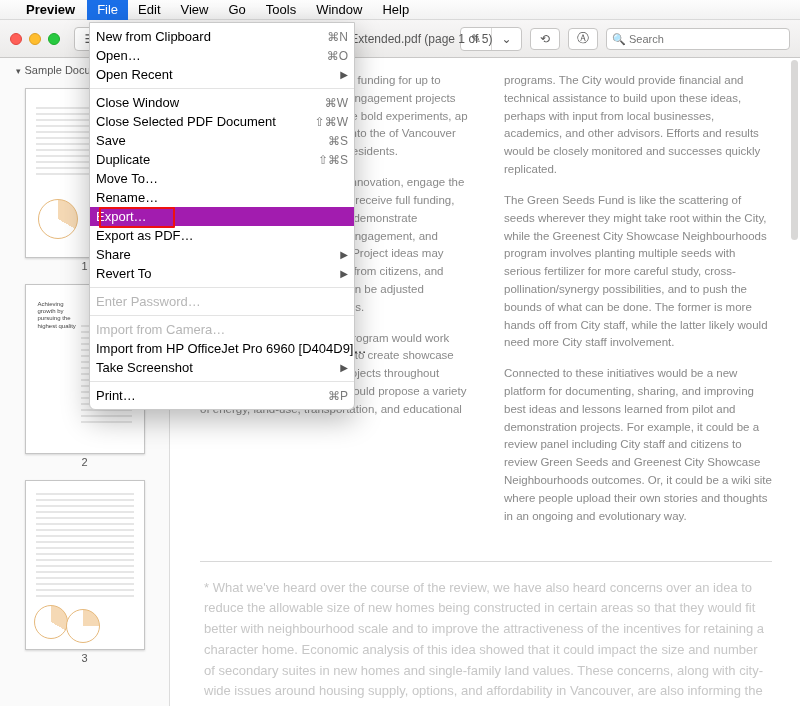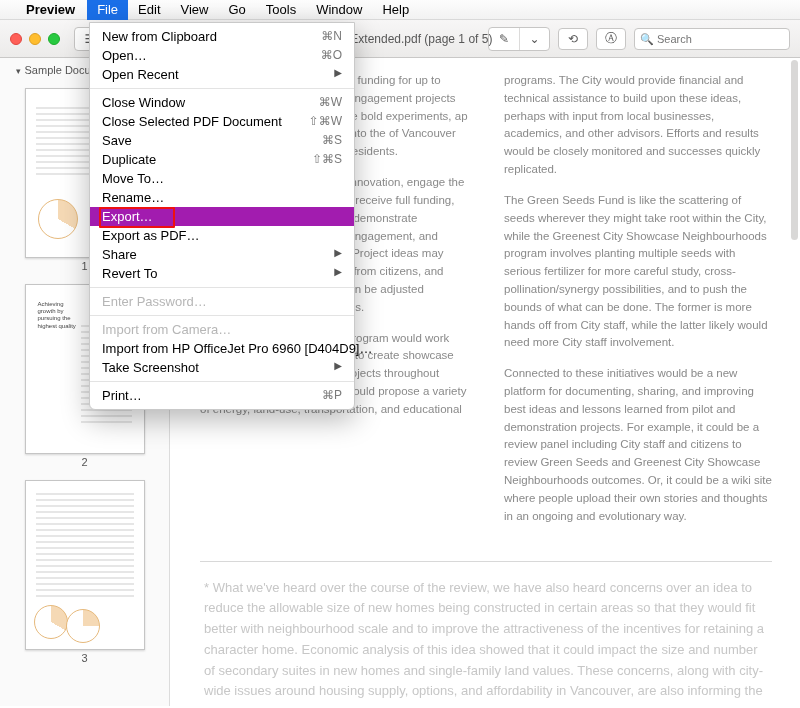--- a/index.html
+++ b/index.html
@@ -28,21 +28,21 @@
     .tl-close{background:#ff5f57;border:1px solid #e14640;}
     .tl-min{background:#ffbd2e;border:1px solid #dfa023;}
     .tl-max{background:#28c940;border:1px solid #1dad2c;}
     .tb-seg { display:flex; border:1px solid #c7c6c5; border-radius:4px; background:#fff; }
     .tb-seg button { width:30px; height:22px; border:none; background:transparent; font-size:12px; color:#555; display:flex; align-items:center; justify-content:center; }
     .tb-seg button + button { border-left:1px solid #dcdbda; }
     .tb-btn { width:30px; height:22px; border:1px solid #c7c6c5; border-radius:4px; background:#fff; font-size:12px; color:#555; display:flex; align-items:center; justify-content:center;}
     .tb-title { position:absolute; left:50%; transform:translateX(-50%); font-size:12px; color:#585858; white-space:nowrap;}
     .tb-right { margin-left:auto; display:flex; gap:8px; align-items:center; }
     .search-wrap { position:relative; }
-    .search { width:156px; height:22px; border:1px solid #c7c6c5; border-radius:4px; padding:0 8px 0 22px; font-size:11px; color:#777; }
+    .search { width:184px; height:22px; border:1px solid #c7c6c5; border-radius:4px; padding:0 8px 0 22px; font-size:11px; color:#777; }
     .search-ico { position:absolute; left:6px; top:50%; transform:translateY(-50%); font-size:11px; color:#888; }
 
     
     .split { display:flex; height:calc(708px - 22px - 38px); }
 
     .sidebar {
       width:170px; border-right:1px solid #dcdcdc; background:#fafafa;
       padding:6px 0 0 0;
     }
     .side-head { font-size:11px; color:#555; padding:0 8px 6px 16px; white-space:nowrap; overflow:hidden; text-overflow:ellipsis; }
@@ -79,21 +79,21 @@
 
     .vscroll{ position:absolute; right:2px; top:2px; width:7px; height:180px; background:#d9d8d7; border-radius:4px;}
 
     
     .dropdown {
       position:absolute; top:22px; left:89px; width:266px;
       background:#fff; border:1px solid #c9c9c9; border-radius:0 0 6px 6px;
       box-shadow:0 10px 28px rgba(0,0,0,.28);
       padding:4px 0; font-size:13px; z-index:50;
     }
-    .dd-row{ display:flex; justify-content:space-between; padding:2px 12px; height:19px; white-space:nowrap;}
+    .dd-row{ display:flex; align-items:center; justify-content:space-between; padding:2px 6px; height:19px; white-space:nowrap;}
     .dd-row.disabled{ color:#b6b6b6; }
     .dd-row .sc{ color:#7a7a7a; font-size:12px; letter-spacing:0; }
     .dd-row .sub{ color:#555; font-size:10px;}
     .dd-sep{ height:1px; background:#e3e3e3; margin:4px 0;}
     .dd-row.hl{ background:#a21caf; color:#fff; }
     .focus-box{ position:absolute; border:2px solid #e11; pointer-events:none; border-radius:1px;}
   </style>
 </head>
 <body>
 

